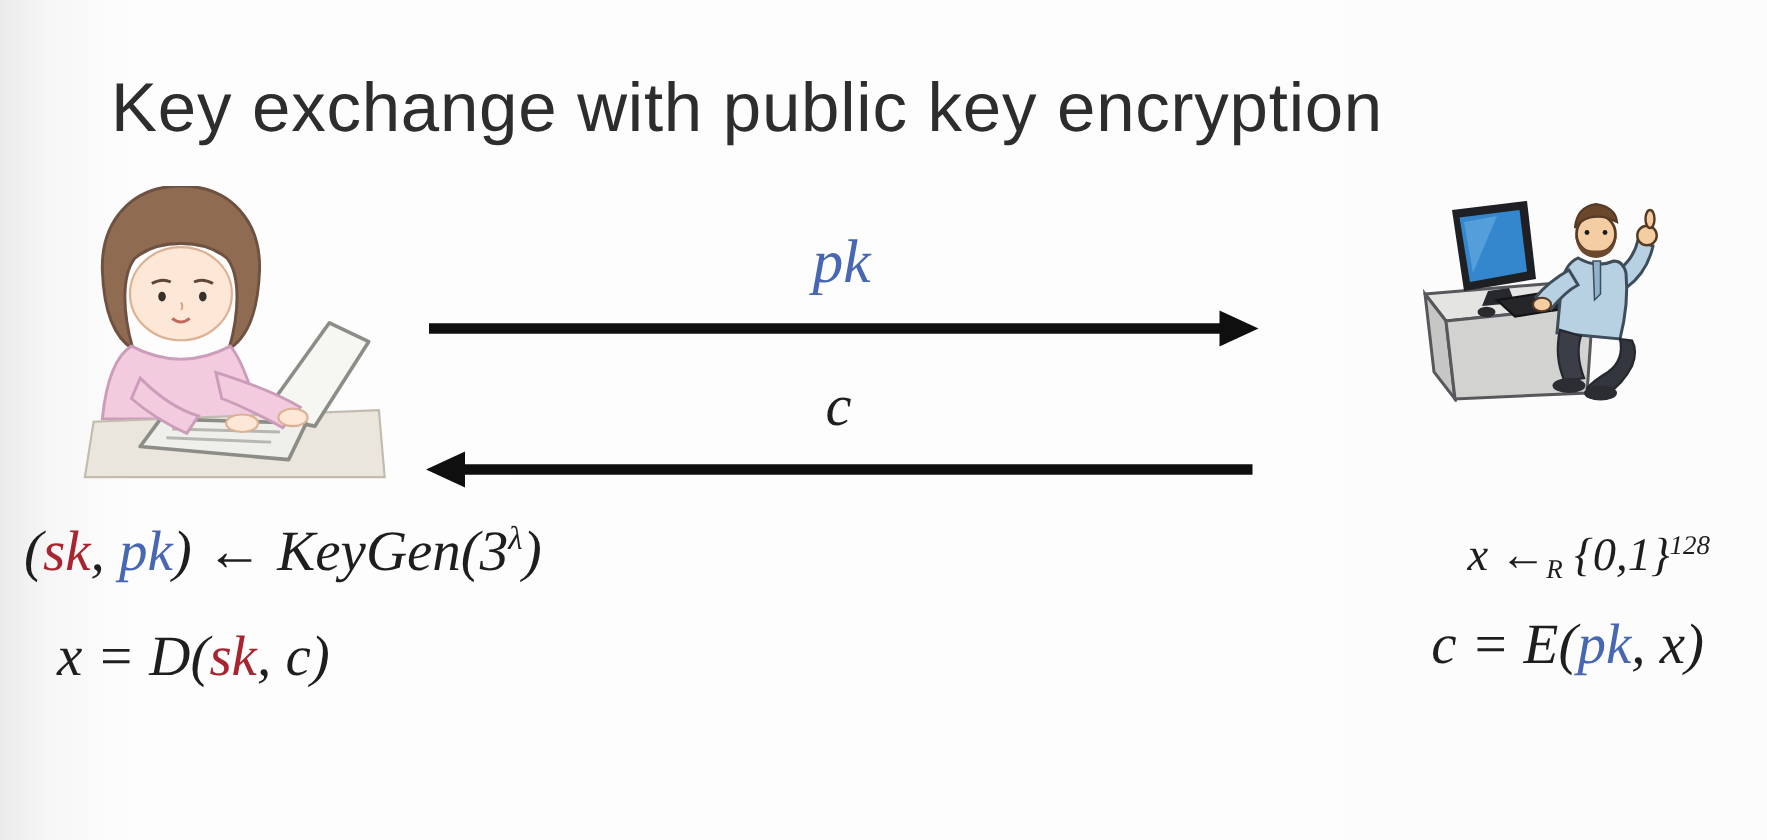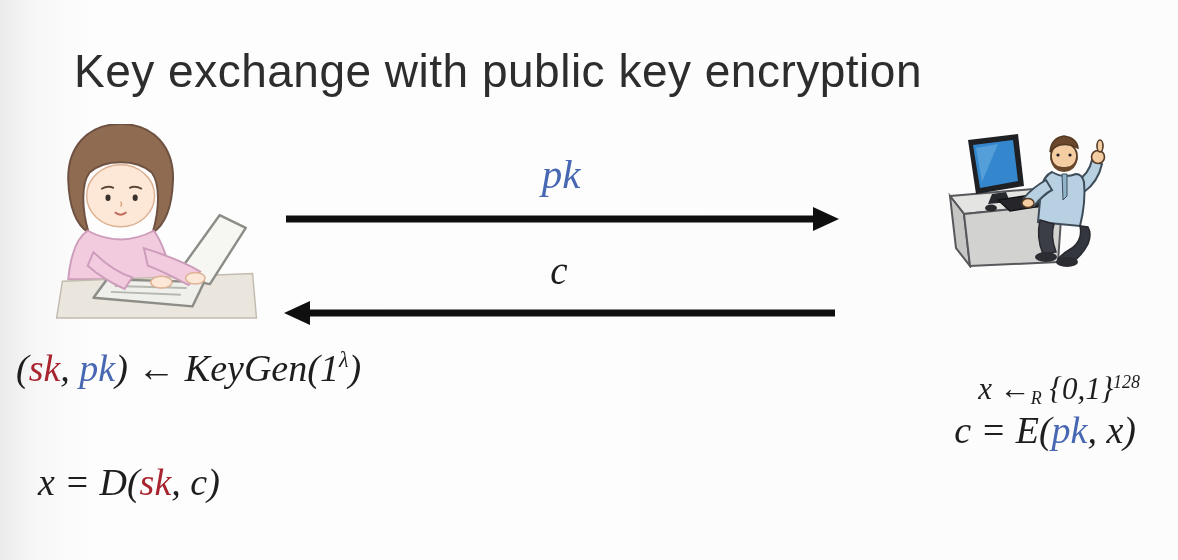--- a/index.html
+++ b/index.html
@@ -22,22 +22,22 @@
   .arrow-left  { left:282px; top:298px; }
 
   .math {
     position:absolute; font-family:"Liberation Serif", serif; font-style:italic;
     color:#1e1e1e; white-space:nowrap;
   }
   .msg-pk { left:516px; top:150px; width:90px; text-align:center; font-size:41px; color:#4767b2; }
   .msg-c  { left:526px; top:248px; width:66px; text-align:center; font-size:39px; color:#1e1e1e; }
 
   .f-alice-1 { left:16px;  top:346px; font-size:38px; }
-  .f-alice-2 { left:38px;  top:416px; font-size:38px;margin-top:44px; }
-  .f-bob-1   { right:38px; top:371px; font-size:31px; text-align:right;font-style:italic; }
+  .f-alice-2 { left:38px;  top:416px; font-size:38px; }
+  .f-bob-1   { right:38px; top:352px; font-size:31px; text-align:right;font-style:italic; }
   .f-bob-2   { right:42px; top:408px; font-size:38px; text-align:center; }
 
   .red  { color:#a8242e; }
   .blue { color:#4767b2; }
   .sup  { font-size:58%; position:relative; top:-0.62em; }
   .sub  { font-size:58%; position:relative; top:0.28em; }
 </style>
 </head>
 <body>
 
@@ -114,21 +114,21 @@
     <polygon points="530,3 556,15 530,27" fill="#0f0f0f"></polygon>
   </svg>
 
   <div class="math msg-c">c</div>
   <svg class="arrow arrow-left" width="556" height="30" viewBox="0 0 556 30">
     <line x1="24" y1="15" x2="553" y2="15" stroke="#0f0f0f" stroke-width="7"></line>
     <polygon points="28,3 2,15 28,27" fill="#0f0f0f"></polygon>
   </svg>
 
   <div class="math f-alice-1">
-    <span>(</span><span class="red">sk</span><span>, </span><span class="blue">pk</span><span>) ← KeyGen(1</span><span class="sup">λ</span><span>)</span>
+    <span>(</span><span class="red">sk</span><span>, </span><span class="blue">pk</span><span>) ← KeyGen(3</span><span class="sup">λ</span><span>)</span>
   </div>
   <div class="math f-alice-2">
     <span>x = D(</span><span class="red">sk</span><span>, c)</span>
   </div>
 
   <div class="math f-bob-1">
     <span>x ←</span><span class="sub">R</span><span> {0,1}</span><span class="sup">128</span>
   </div>
   <div class="math f-bob-2">
     <span>c =  E(</span><span class="blue">pk</span><span>, x)</span>

